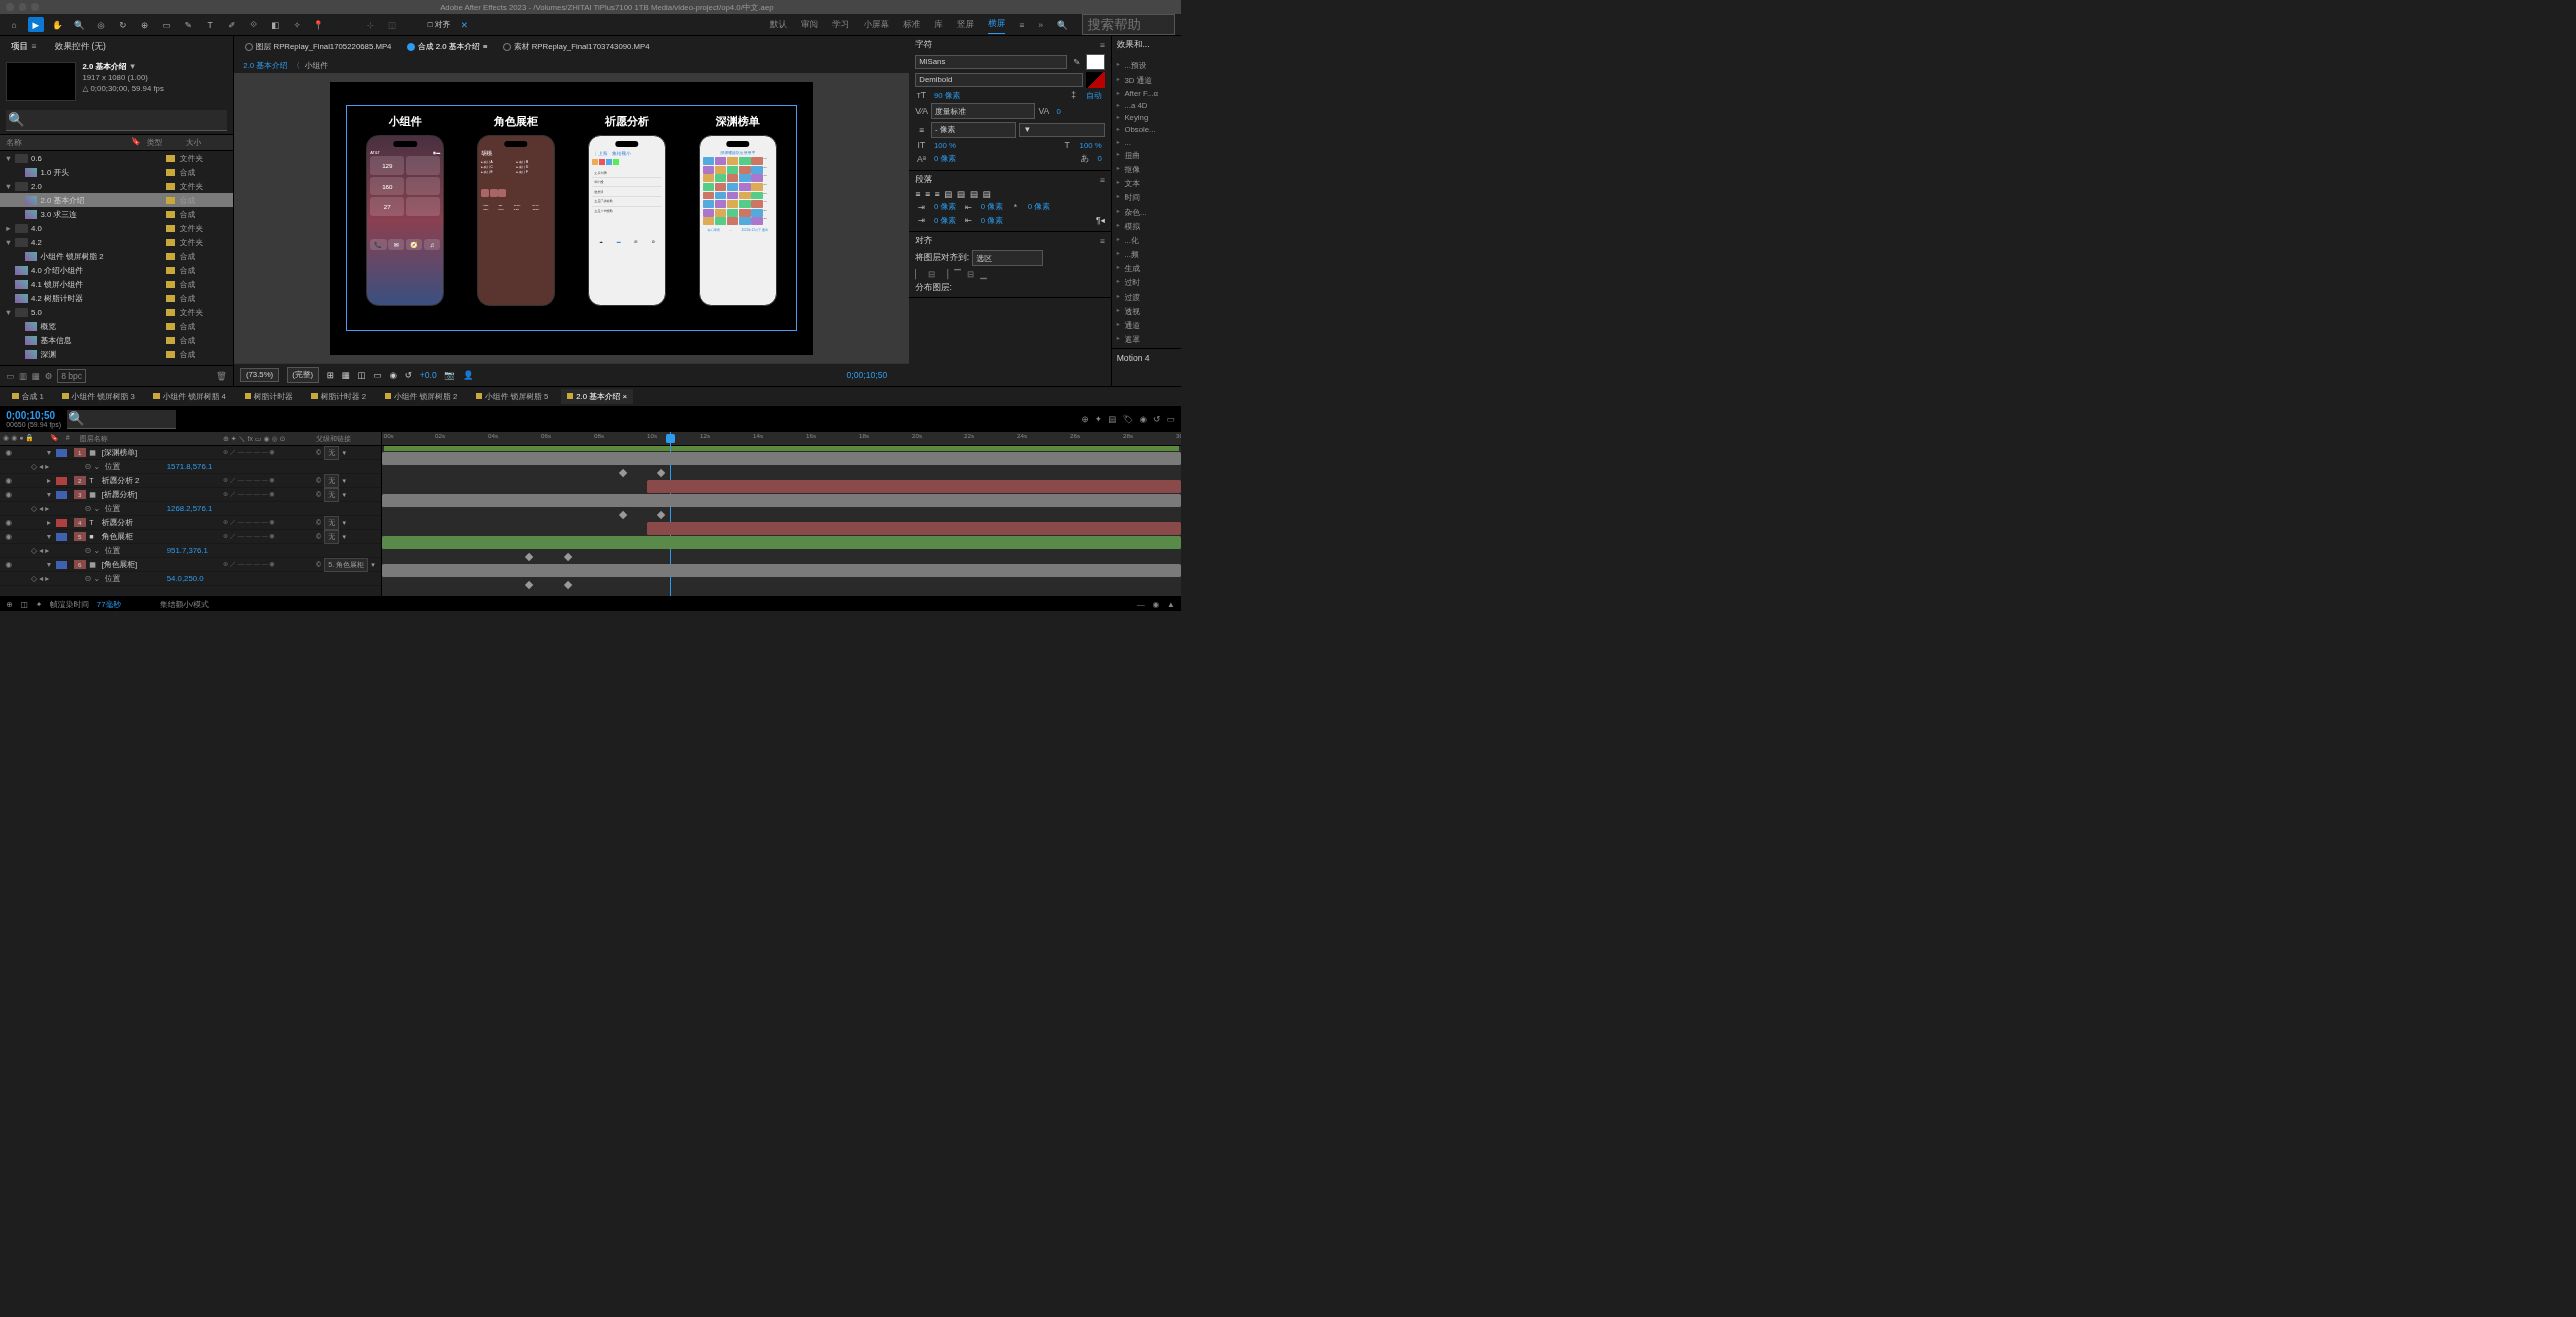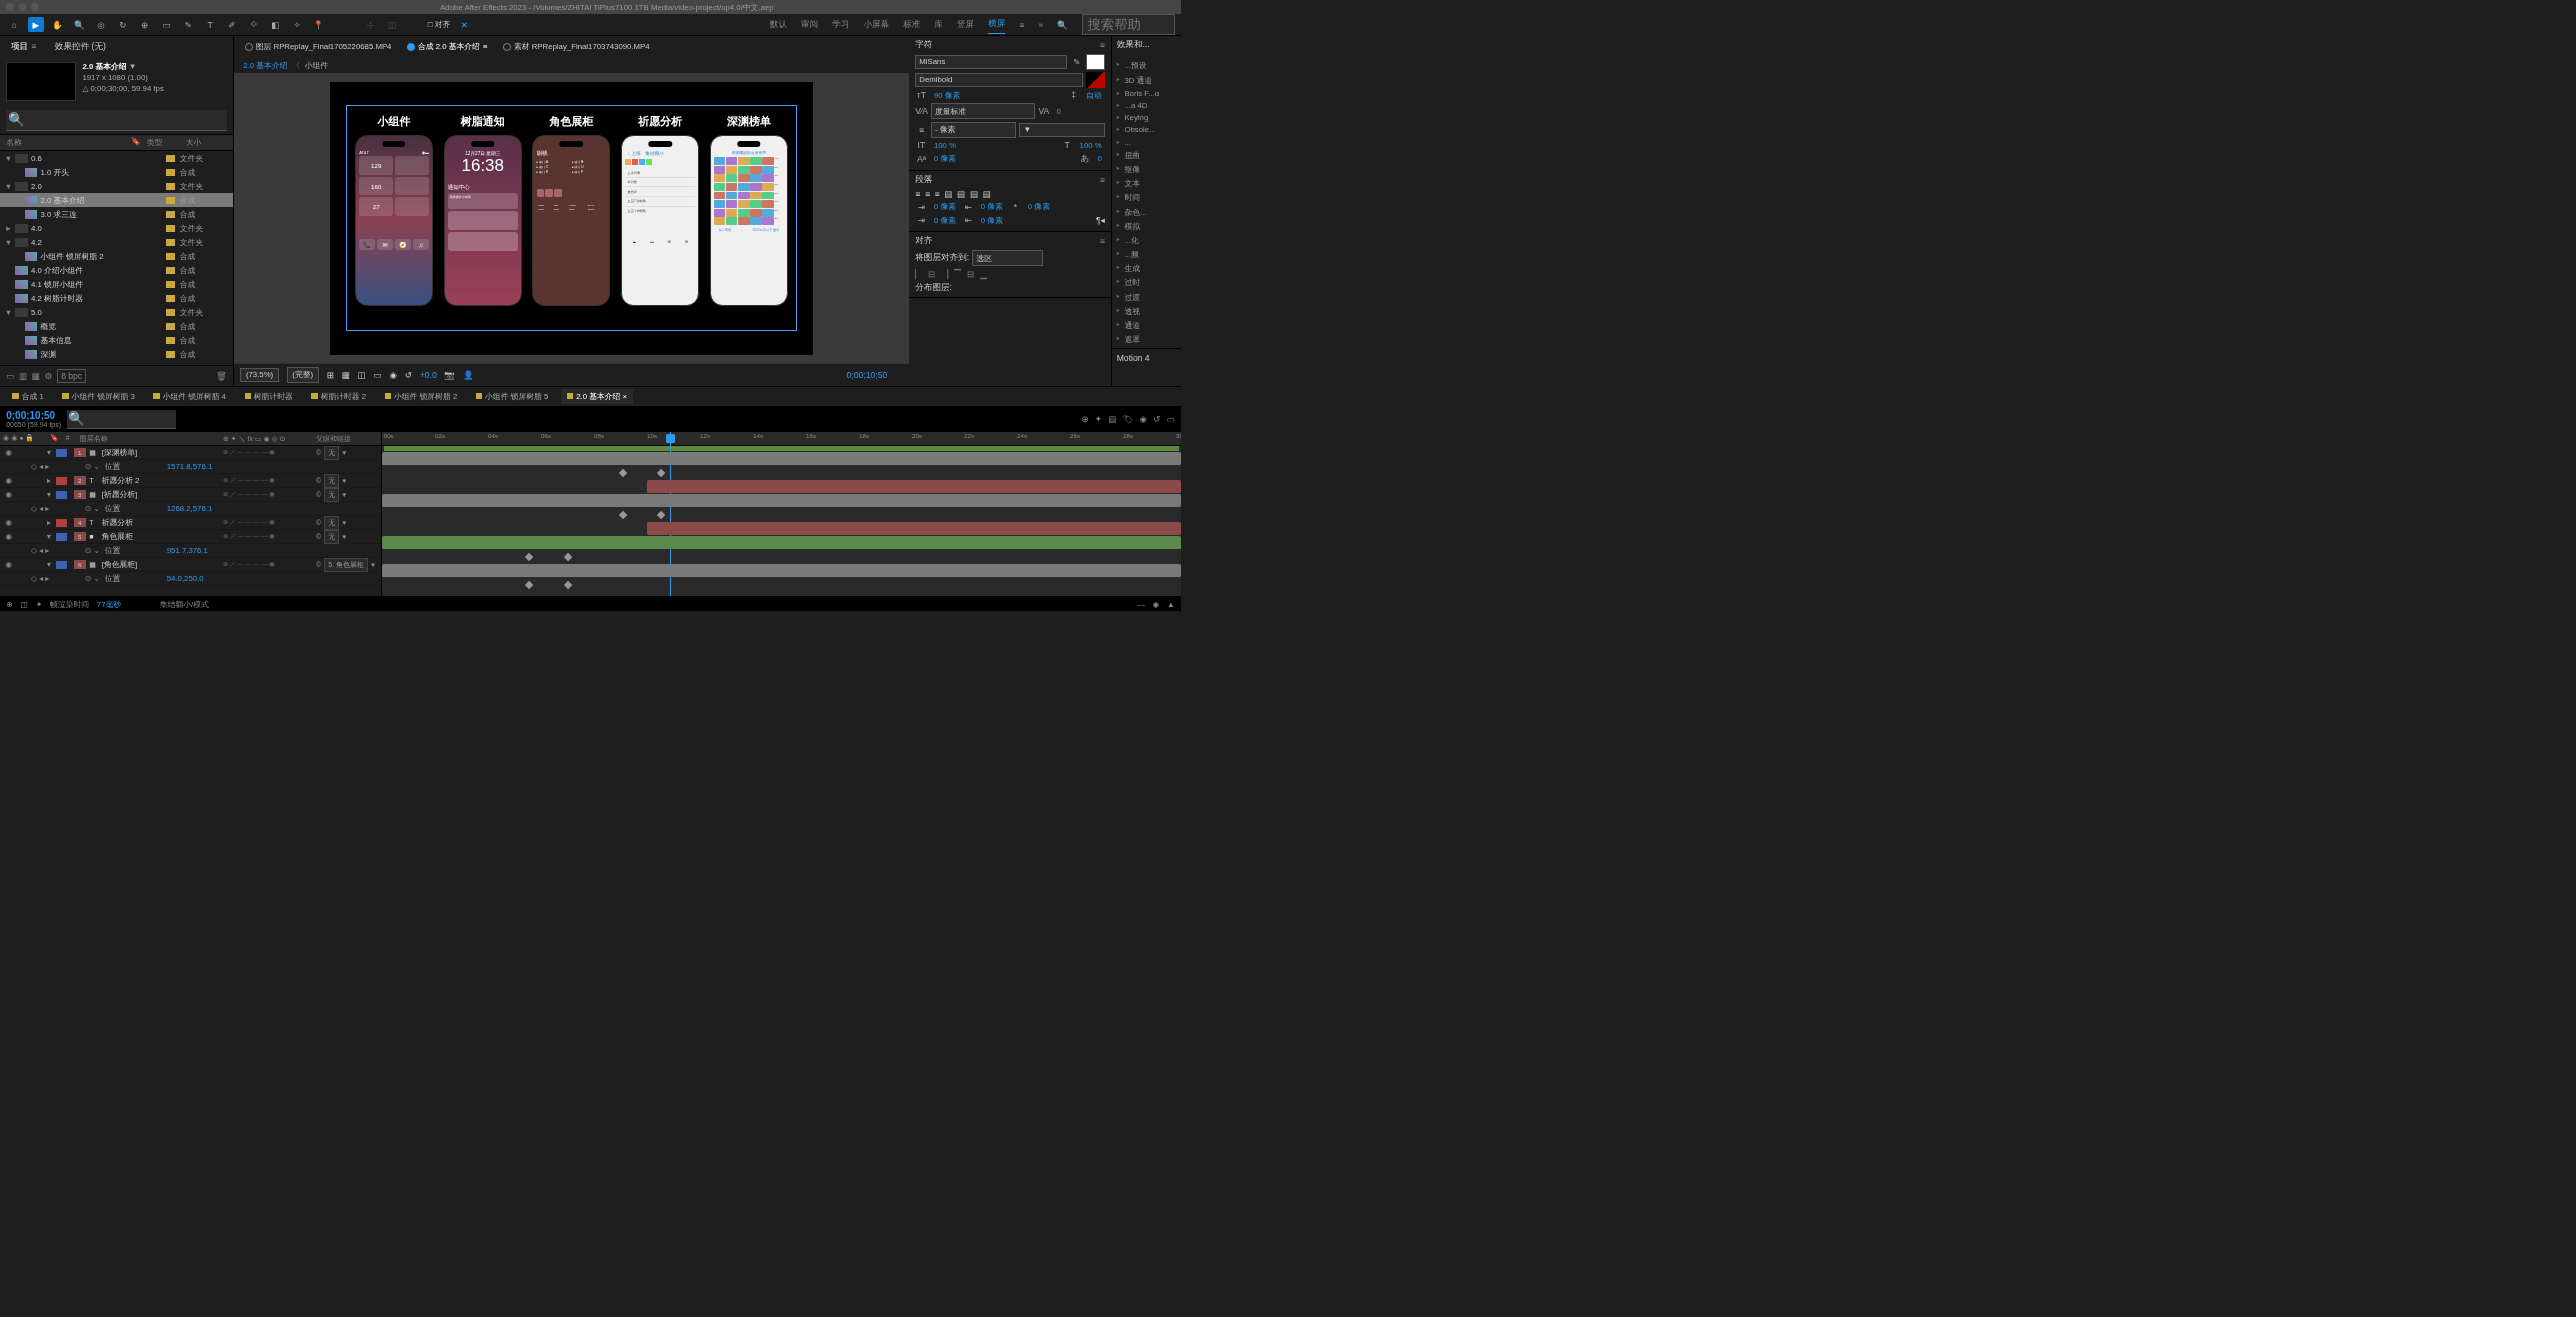--- a/index.html
+++ b/index.html
@@ -366,34 +366,20 @@
                 <div class="widget-row" style="margin-top:23.4px">
                       <div class="widget" style="height:11px">📞</div>
                       <div class="widget" style="height:11px">✉</div>
                       <div class="widget" style="height:11px">🧭</div>
                       <div class="widget" style="height:11px">♫</div>
                     </div>
               </div>
                 </div>
             </div>
             <div class="phone-col">
-                <div class="phone-label">树脂通知</div>
-              <div class="phone p2">
-                  <div class="phone-pill"></div>
-                  <div class="phone-content">
-                <div style="text-align:center;font-size:4.7px">12月27日 星期三</div>
-                <div class="big-time">16:38</div>
-                <div style="font-size:5.5px;margin-top:7.8px">通知中心</div>
-                <div style="background:rgba(255,255,255,.2);border-radius:3.1px;height:15.6px;margin:2.3px 0;padding:1.6px;font-size:3.1px">原神披萨小助手</div>
-                <div style="background:rgba(255,255,255,.25);border-radius:3.1px;height:18.7px;margin:2.3px 0"></div>
-                <div style="background:rgba(255,255,255,.25);border-radius:3.1px;height:18.7px;margin:2.3px 0"></div>
-              </div>
-                </div>
-            </div>
-            <div class="phone-col">
                 <div class="phone-label">角色展柜</div>
               <div class="phone p3">
                   <div class="phone-pill"></div>
                   <div class="phone-content">
                 <div style="font-size:5.5px">胡桃</div>
                 <div style="display:grid;grid-template-columns:1fr 1fr;gap:0.8px;font-size:3.1px;margin-top:3.1px">
                   <div>▸ 项目 A</div>
                       <div>▸ 项目 B</div>
                       <div>▸ 项目 C</div>
                       <div>▸ 项目 D</div>
@@ -634,21 +620,21 @@
     </div>
   </div>
 
   <div class="effects-panel">
     <div class="side-title" style="padding:3.1px 4.7px">
         <span>效果和...</span>
       </div>
     <div class="effects-list" id="fx-list">
         <div>...预设</div>
         <div>3D 通道</div>
-        <div>Boris F...α</div>
+        <div>After F...α</div>
         <div>...a 4D</div>
         <div>Keying</div>
         <div>Obsole...</div>
         <div>...</div>
         <div>扭曲</div>
         <div>抠像</div>
         <div>文本</div>
         <div>时间</div>
         <div>杂色...</div>
         <div>模拟</div>

